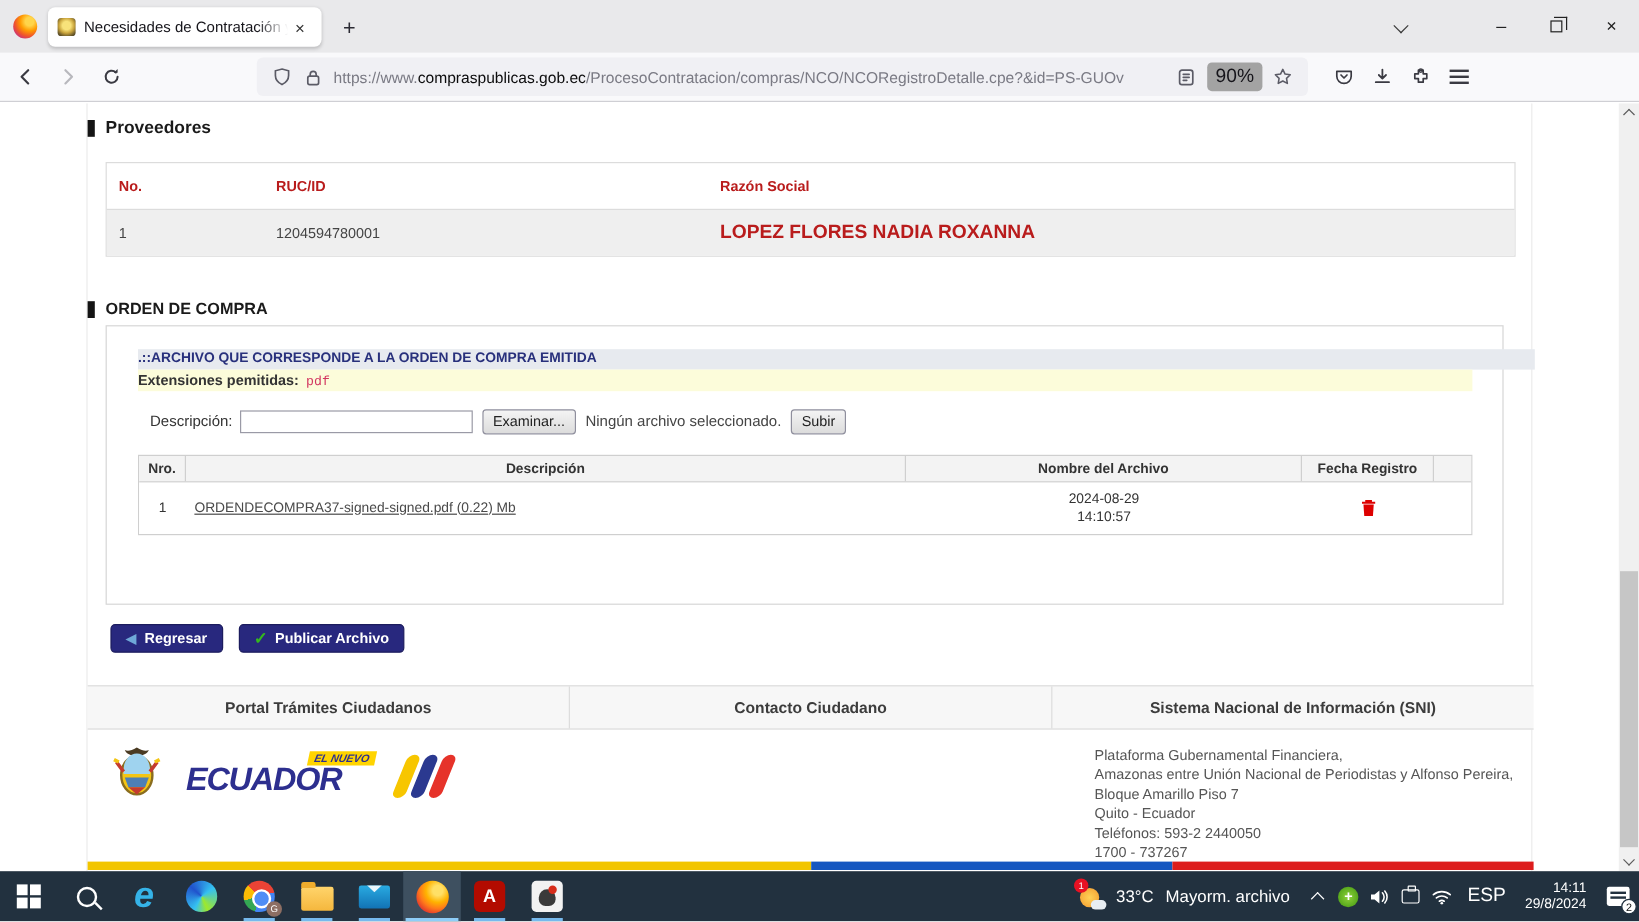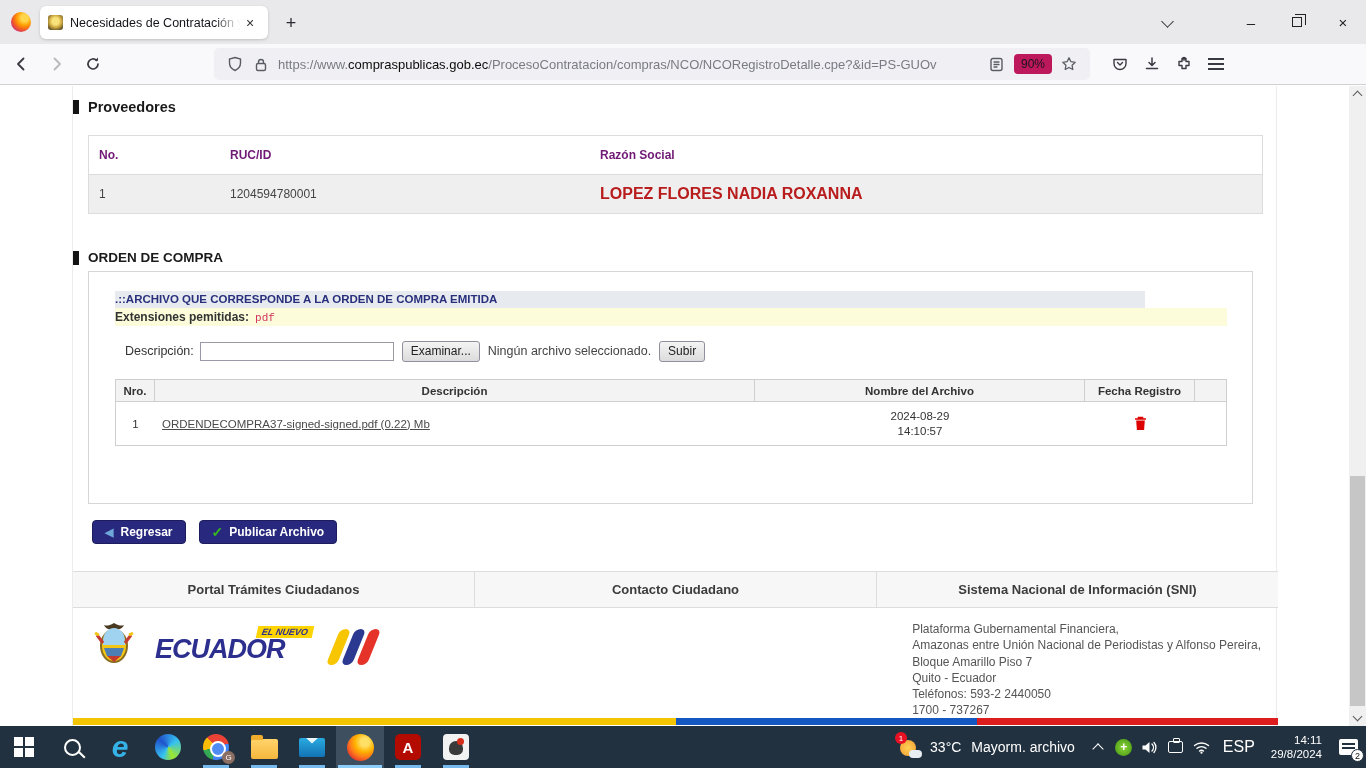--- a/index.html
+++ b/index.html
@@ -33,45 +33,45 @@
     display:flex; align-items:center; }
   .nav-btn { width:30px; height:30px; margin-left:6px; display:flex; align-items:center; justify-content:center; border-radius:4px; }
   .nav-btn svg { display:block; }
   .urlbar { margin-left:106px; width:876px; height:32px; background:#f0f0f4; border-radius:5px; display:flex; align-items:center; padding:0 8px; }
   .urlbar .icn { width:26px; height:26px; display:flex; align-items:center; justify-content:center; flex:0 0 26px; }
   .url-text { flex:1; font-size:13px; white-space:nowrap; overflow:hidden; position:relative; margin-left:4px; }
   .url-text::after { content:""; position:absolute; right:0; top:0; bottom:0; width:30px; background:linear-gradient(90deg, rgba(240,240,244,0), #f0f0f4); }
   .url-prefix { color:#7a7a84; }
   .url-domain { color:#0c0c0d; }
   .url-path { color:#7a7a84; }
-  .zoom-badge { background:#be185d; border-radius:4px; font-size:12px; color:#15141a; padding:3px 7px; margin:0 4px; }
+  .zoom-badge { background:#a3a3a3; border-radius:4px; font-size:16px; color:#15141a; padding:3px 7px; margin:0 4px; }
   .right-icons { display:flex; margin-left:14px; }
   .right-icons .icn { width:32px; height:30px; display:flex; align-items:center; justify-content:center; }
   .hamburger { width:16px; height:12px; border-top:2px solid #3a3a42; border-bottom:2px solid #3a3a42; position:relative; }
   .hamburger::before { content:""; position:absolute; left:0; right:0; top:3px; height:2px; background:#3a3a42; }
 
   
   .viewport { position:absolute; top:86px; left:0; width:1366px; height:640px; background:#fff; overflow:hidden; }
   .page { position:absolute; left:72px; top:0; width:1205px; height:640px; border-left:1px solid #ececec; border-right:1px solid #ececec; }
 
   .sec-head { position:absolute; left:0; display:flex; align-items:center; }
   .sec-bar { width:6px; height:14px; background:#141414; margin-right:9px; }
   .sec-title { font-weight:bold; color:#1a1a1a; }
 
   
   .ptable { position:absolute; left:15px; top:49px; width:1175px; border:1px solid #dcdcdc; font-size:12px; }
   .prow { display:grid; grid-template-columns:131px 370px 1fr; align-items:center; }
-  .prow.head { height:39px; font-weight:bold; color:#701a75; border-bottom:1px solid #dcdcdc; }
+  .prow.head { height:39px; font-weight:bold; color:#b91c1c; border-bottom:1px solid #dcdcdc; }
   .prow.data { height:38px; background:#efefef; color:#444; }
   .prow > div { padding-left:10px; }
   .razon-link { color:#b91c1c; font-weight:bold; text-decoration:none; font-size:16px; }
 
   
   .obox { position:absolute; left:15px; top:185px; width:1165px; height:233px; border:1px solid #d6d6d6; }
-  .band1 { position:absolute; left:26px; top:19px; width:1030px; height:17px; background:#e7eaef; color:#28307c;
+  .band1 { position:absolute; left:26px; top:19px; width:1164px; height:17px; background:#e7eaef; color:#28307c;
     font-weight:bold; font-size:11.5px; line-height:17px; }
   .band2 { position:absolute; left:26px; top:36px; width:1112px; height:18px; background:#fcfcda; color:#333;
     font-weight:bold; font-size:12px; line-height:18px; }
   .pdf-val { font-family:"Liberation Mono", monospace; font-weight:normal; font-size:11px; color:#d2355f; margin-left:6px; }
   .formrow { position:absolute; left:36px; top:68px; height:22px; display:flex; align-items:center; font-size:12.5px; color:#333; }
   .desc-input { width:194px; height:19px; border:1px solid #9a9aa6; background:#fff; margin-left:6px; }
   .mini-btn { height:21px; background:linear-gradient(#f4f4f4,#dcdcdc); border:1px solid #8f8f9d; border-radius:3px;
     font-size:12px; color:#222; padding:0 8px; margin-left:8px; font-family:"Liberation Sans",sans-serif; }
   .nofile { margin-left:8px; color:#444; }
   .ftable { position:absolute; left:26px; top:107px; width:1112px; border:1px solid #cfcfcf; font-size:11.5px; color:#333; }

